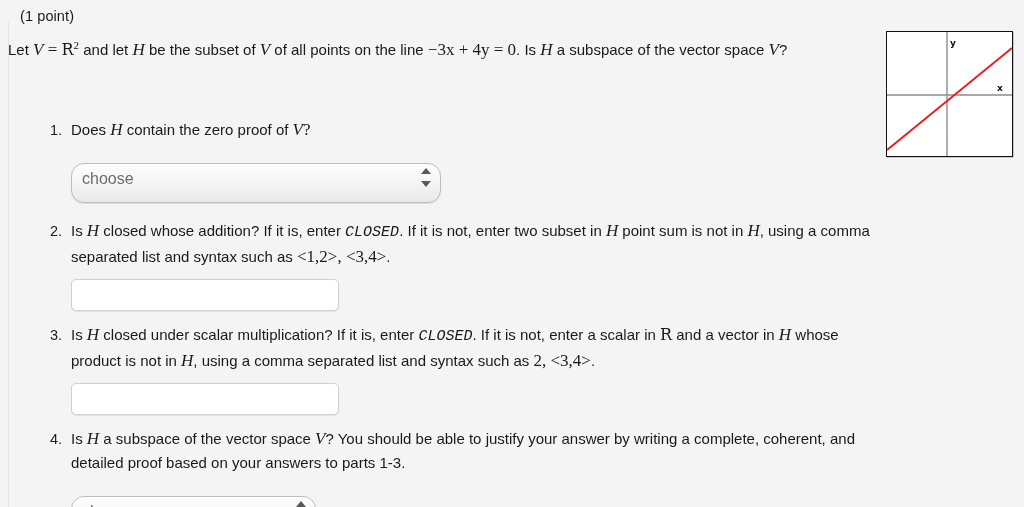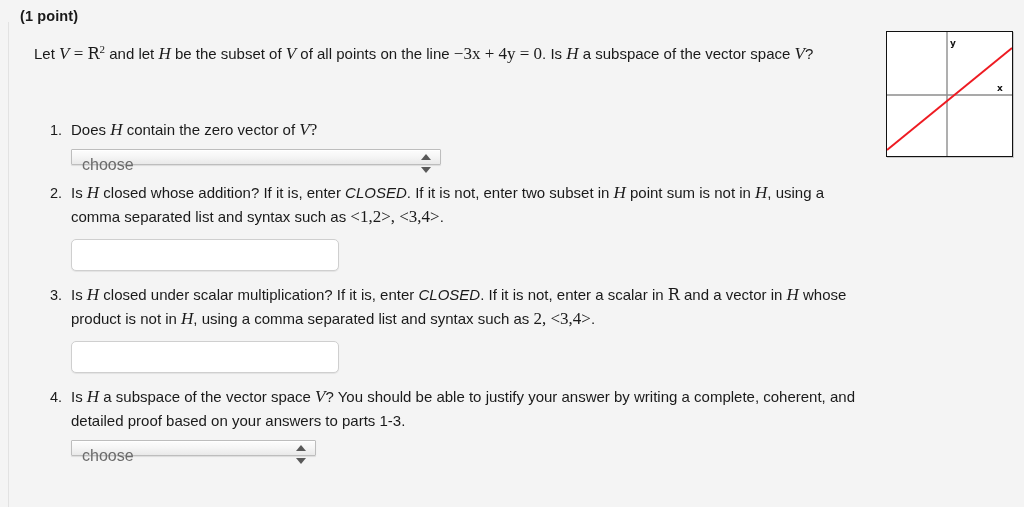--- a/index.html
+++ b/index.html
@@ -31,30 +31,29 @@
     left: 0; top: 0;
     width: 1024px; height: 507px;
   }
 
   .points {
     position: absolute;
     left: 20px;
     top: 8px;
     font-size: 14.5px;
     letter-spacing: .1px;
-    font-weight: bold;
   }
 
   .stem {
     position: absolute;
-    left: 34px;
+    left: 8px;
     top: 32px;
     width: 800px;
     font-size: 15px;
-    line-height: 34px;
+    line-height: 27px;
   }
 
   
   .m {
     font-family: "Liberation Serif", "DejaVu Serif", serif;
     font-style: italic;
     font-size: 17px;
   }
   .mr {
     font-family: "Liberation Serif", "DejaVu Serif", serif;
@@ -67,20 +66,21 @@
     font-size: 16px;
   }
   .sup {
     font-family: "Liberation Serif", "DejaVu Serif", serif;
     font-style: normal;
     font-size: 11px;
     vertical-align: super;
   }
   .ital {
     font-style: italic;
+    font-family: Liberation Mono, monospace;
   }
 
   
   .qlist {
     position: absolute;
     left: 40px;
     top: 118px;
     width: 830px;
   }
   .q {
@@ -100,24 +100,24 @@
     margin-left: 31px;
   }
   .q1 { margin-bottom: 16px; }
   .q2 { margin-bottom: 12px; }
   .q3 { margin-bottom: 12px; }
 
   
   .select {
     position: relative;
     display: block;
-    height: 16px;
-    margin-top: 7px;
+    height: 40px;
+    margin-top: 21px;
     border: 1px solid #bdbdbd;
-    border-radius: 1px;
+    border-radius: 13px;
     background: linear-gradient(to bottom, #fdfdfd 0%, #f6f6f6 45%, #e9e9e9 100%);
     box-shadow: 0 1px 1px rgba(0,0,0,.10), inset 0 1px 0 #ffffff;
     box-sizing: border-box;
   }
   .select-label {
     position: absolute;
     left: 10px;
     top: 3px;
     font-size: 16px;
     color: #6b6b6b;
@@ -191,21 +191,21 @@
 
   <div class="stem">
     <span>Let </span><span class="m">V</span><span class="mr"> = </span><span class="bb">R</span><span class="sup">2</span><span> and let </span><span class="m">H</span><span> be the subset of </span><span class="m">V</span><span> of all points on the line </span><span class="mr">−3x + 4y = 0</span><span>. Is </span><span class="m">H</span><span> a subspace of the vector space </span><span class="m">V</span><span>?</span>
   </div>
 
   <div class="qlist">
 
     <div class="q q1">
       <span class="q-num">1.</span>
       <div class="q-body">
-        <span>Does </span><span class="m">H</span><span> contain the zero vector of </span><span class="m">V</span><span class="mr">?</span>
+        <span>Does </span><span class="m">H</span><span> contain the zero proof of </span><span class="m">V</span><span class="mr">?</span>
         <div class="select select-1">
           <span class="select-label">choose</span>
           <span class="select-arrows">
             <span class="up"></span>
             <span class="dn"></span>
           </span>
         </div>
       </div>
     </div>
 

